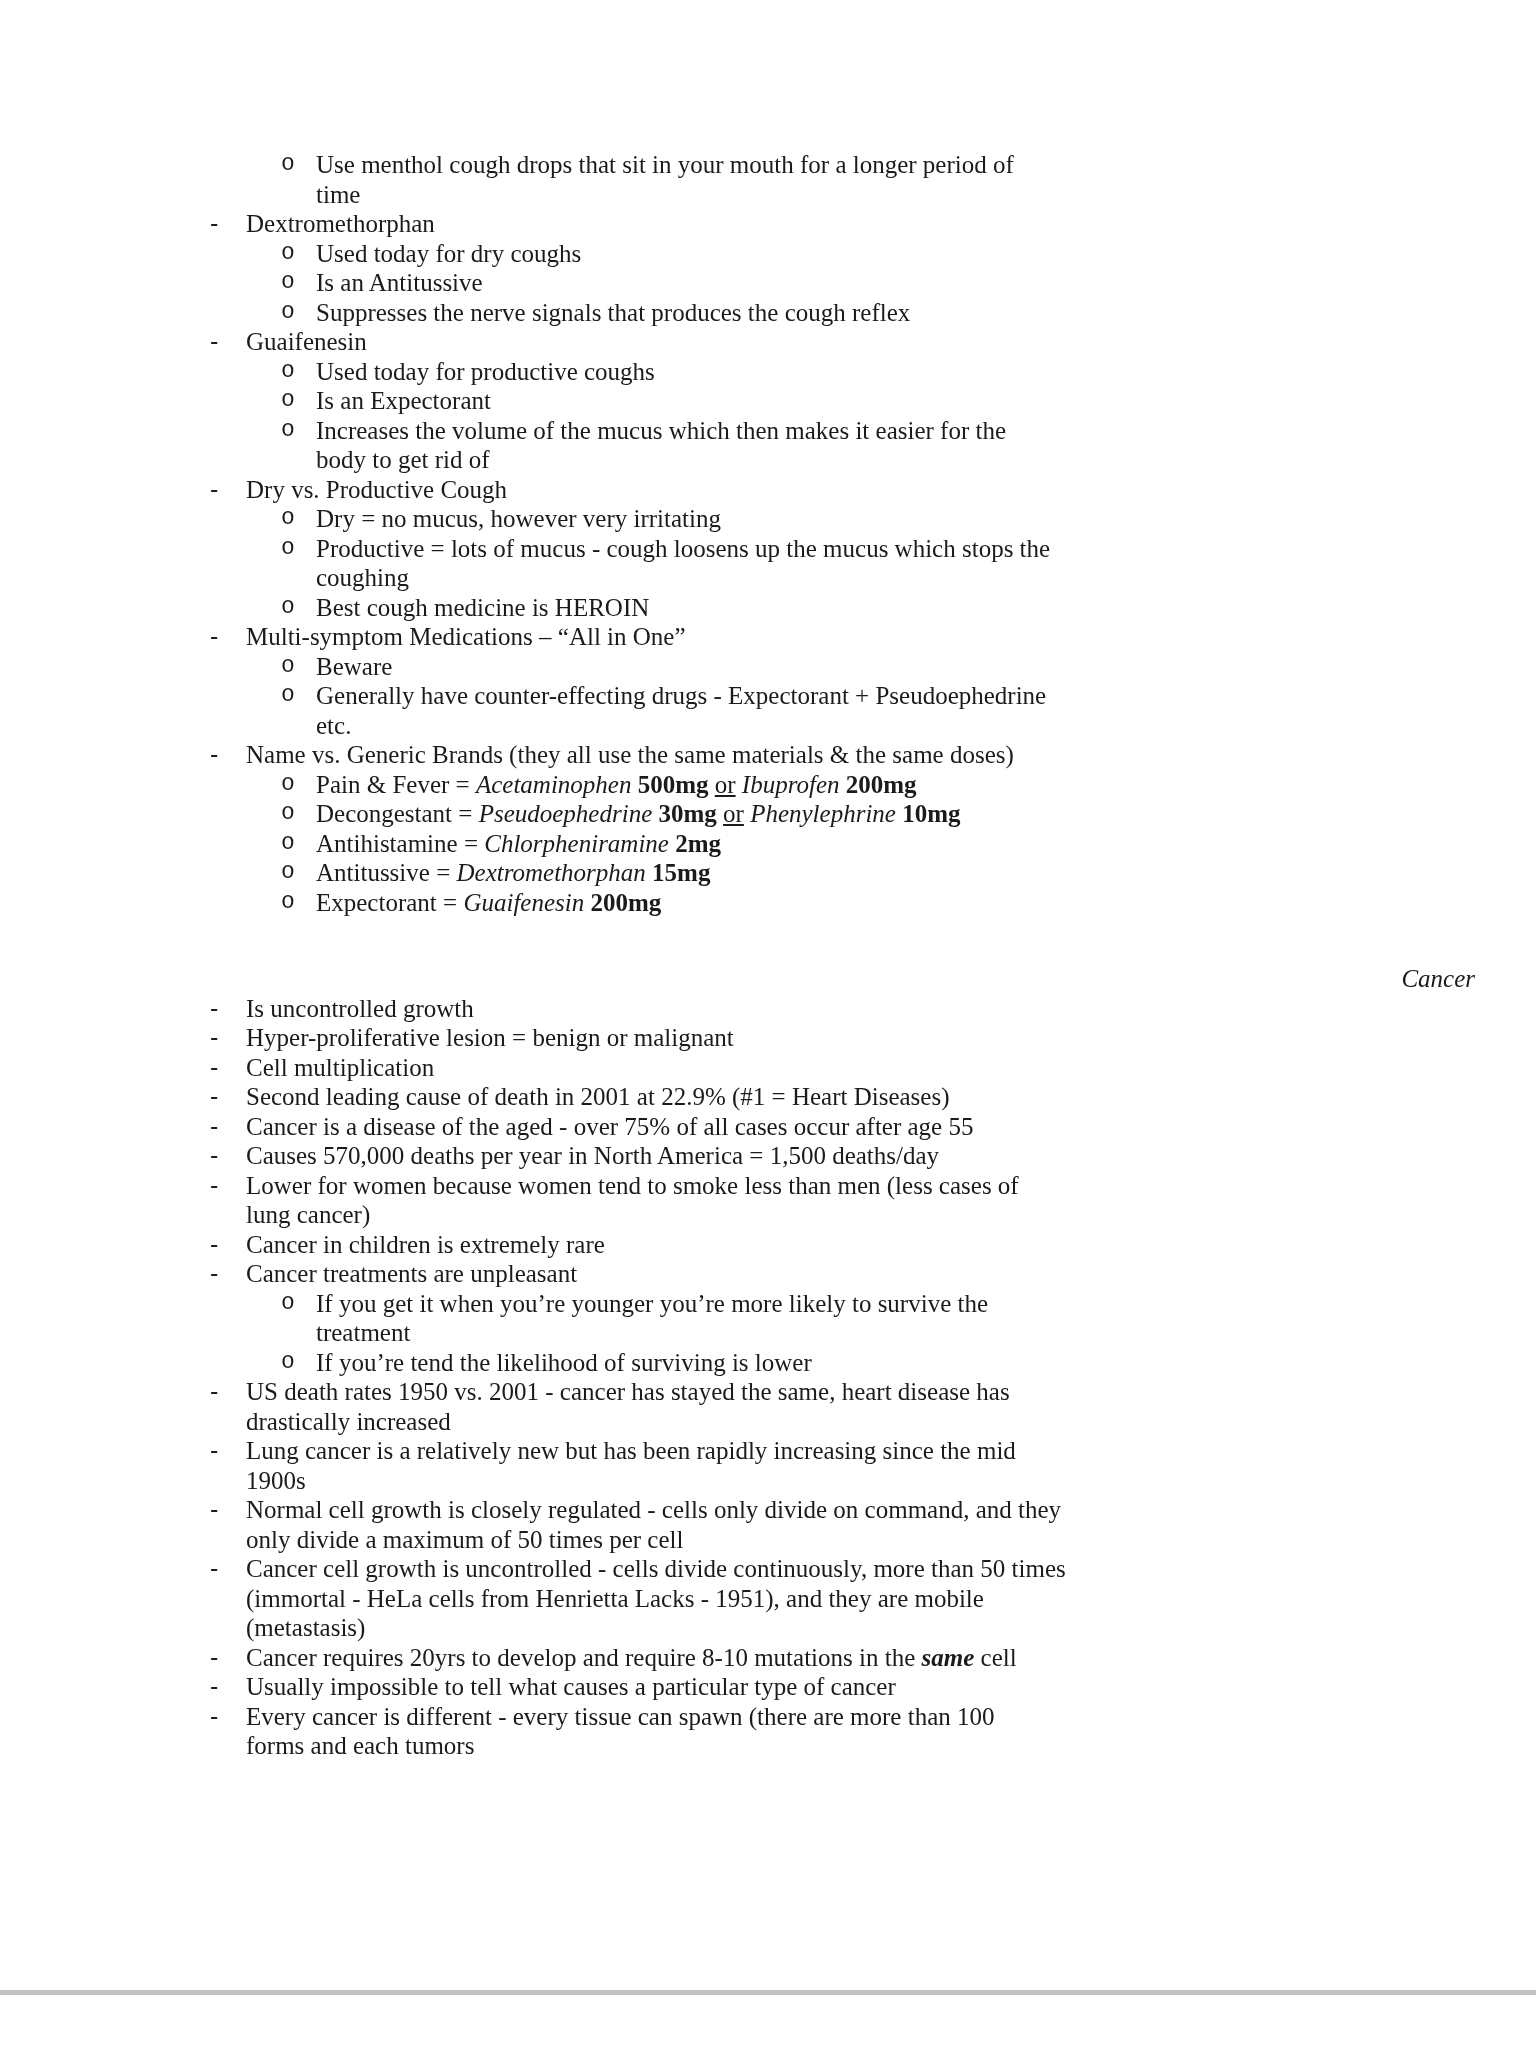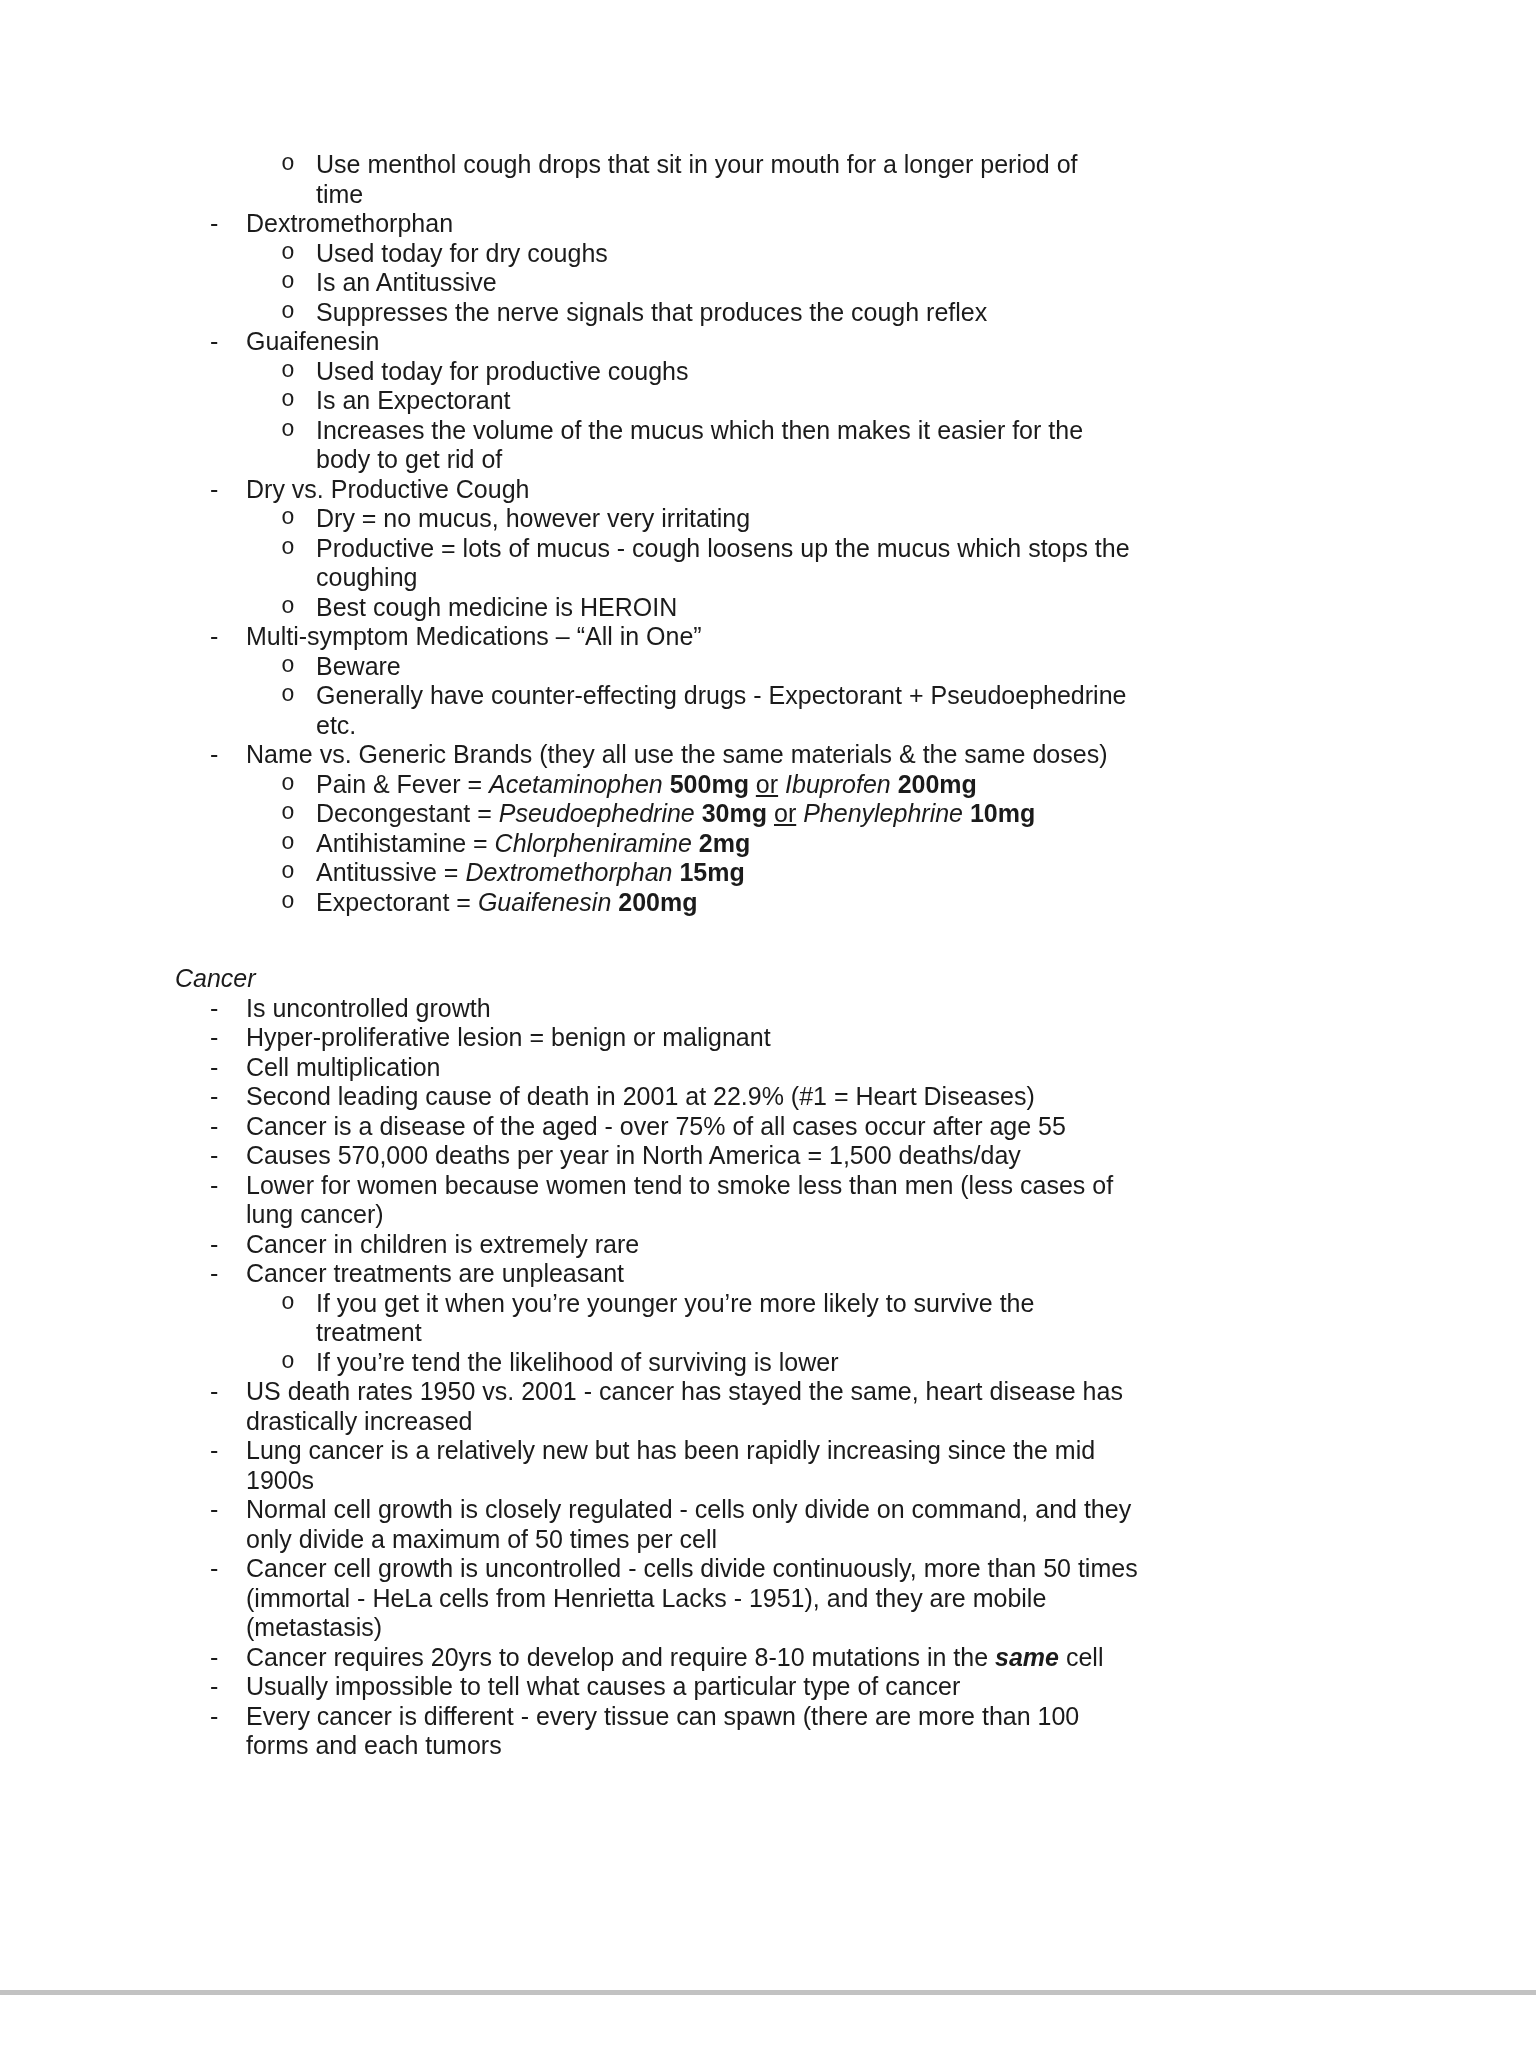--- a/index.html
+++ b/index.html
@@ -24,23 +24,23 @@
   }
   .content {
     position: absolute;
     top: 150px;
     left: 175px;
     width: 1300px;
     font-size: 25px;
     line-height: 29.5px;
   }
   .item { display: flex; }
-  .item .text { white-space: pre-wrap; }
-  
-  .lvl0 { font-style: italic; }
+  .item .text { white-space: pre-wrap; font-family: Liberation Serif, serif; }
+  
+  .lvl0 { font-style: italic; justify-content: flex-end; }
   
   .lvl1 { padding-left: 35px; }
   .lvl1 .marker { flex: 0 0 36px; }
   
   .lvl2 { padding-left: 106px; }
   .lvl2 .marker {
     flex: 0 0 35px;
     font-family: "Liberation Mono", monospace;
     font-size: 23px;
   }

